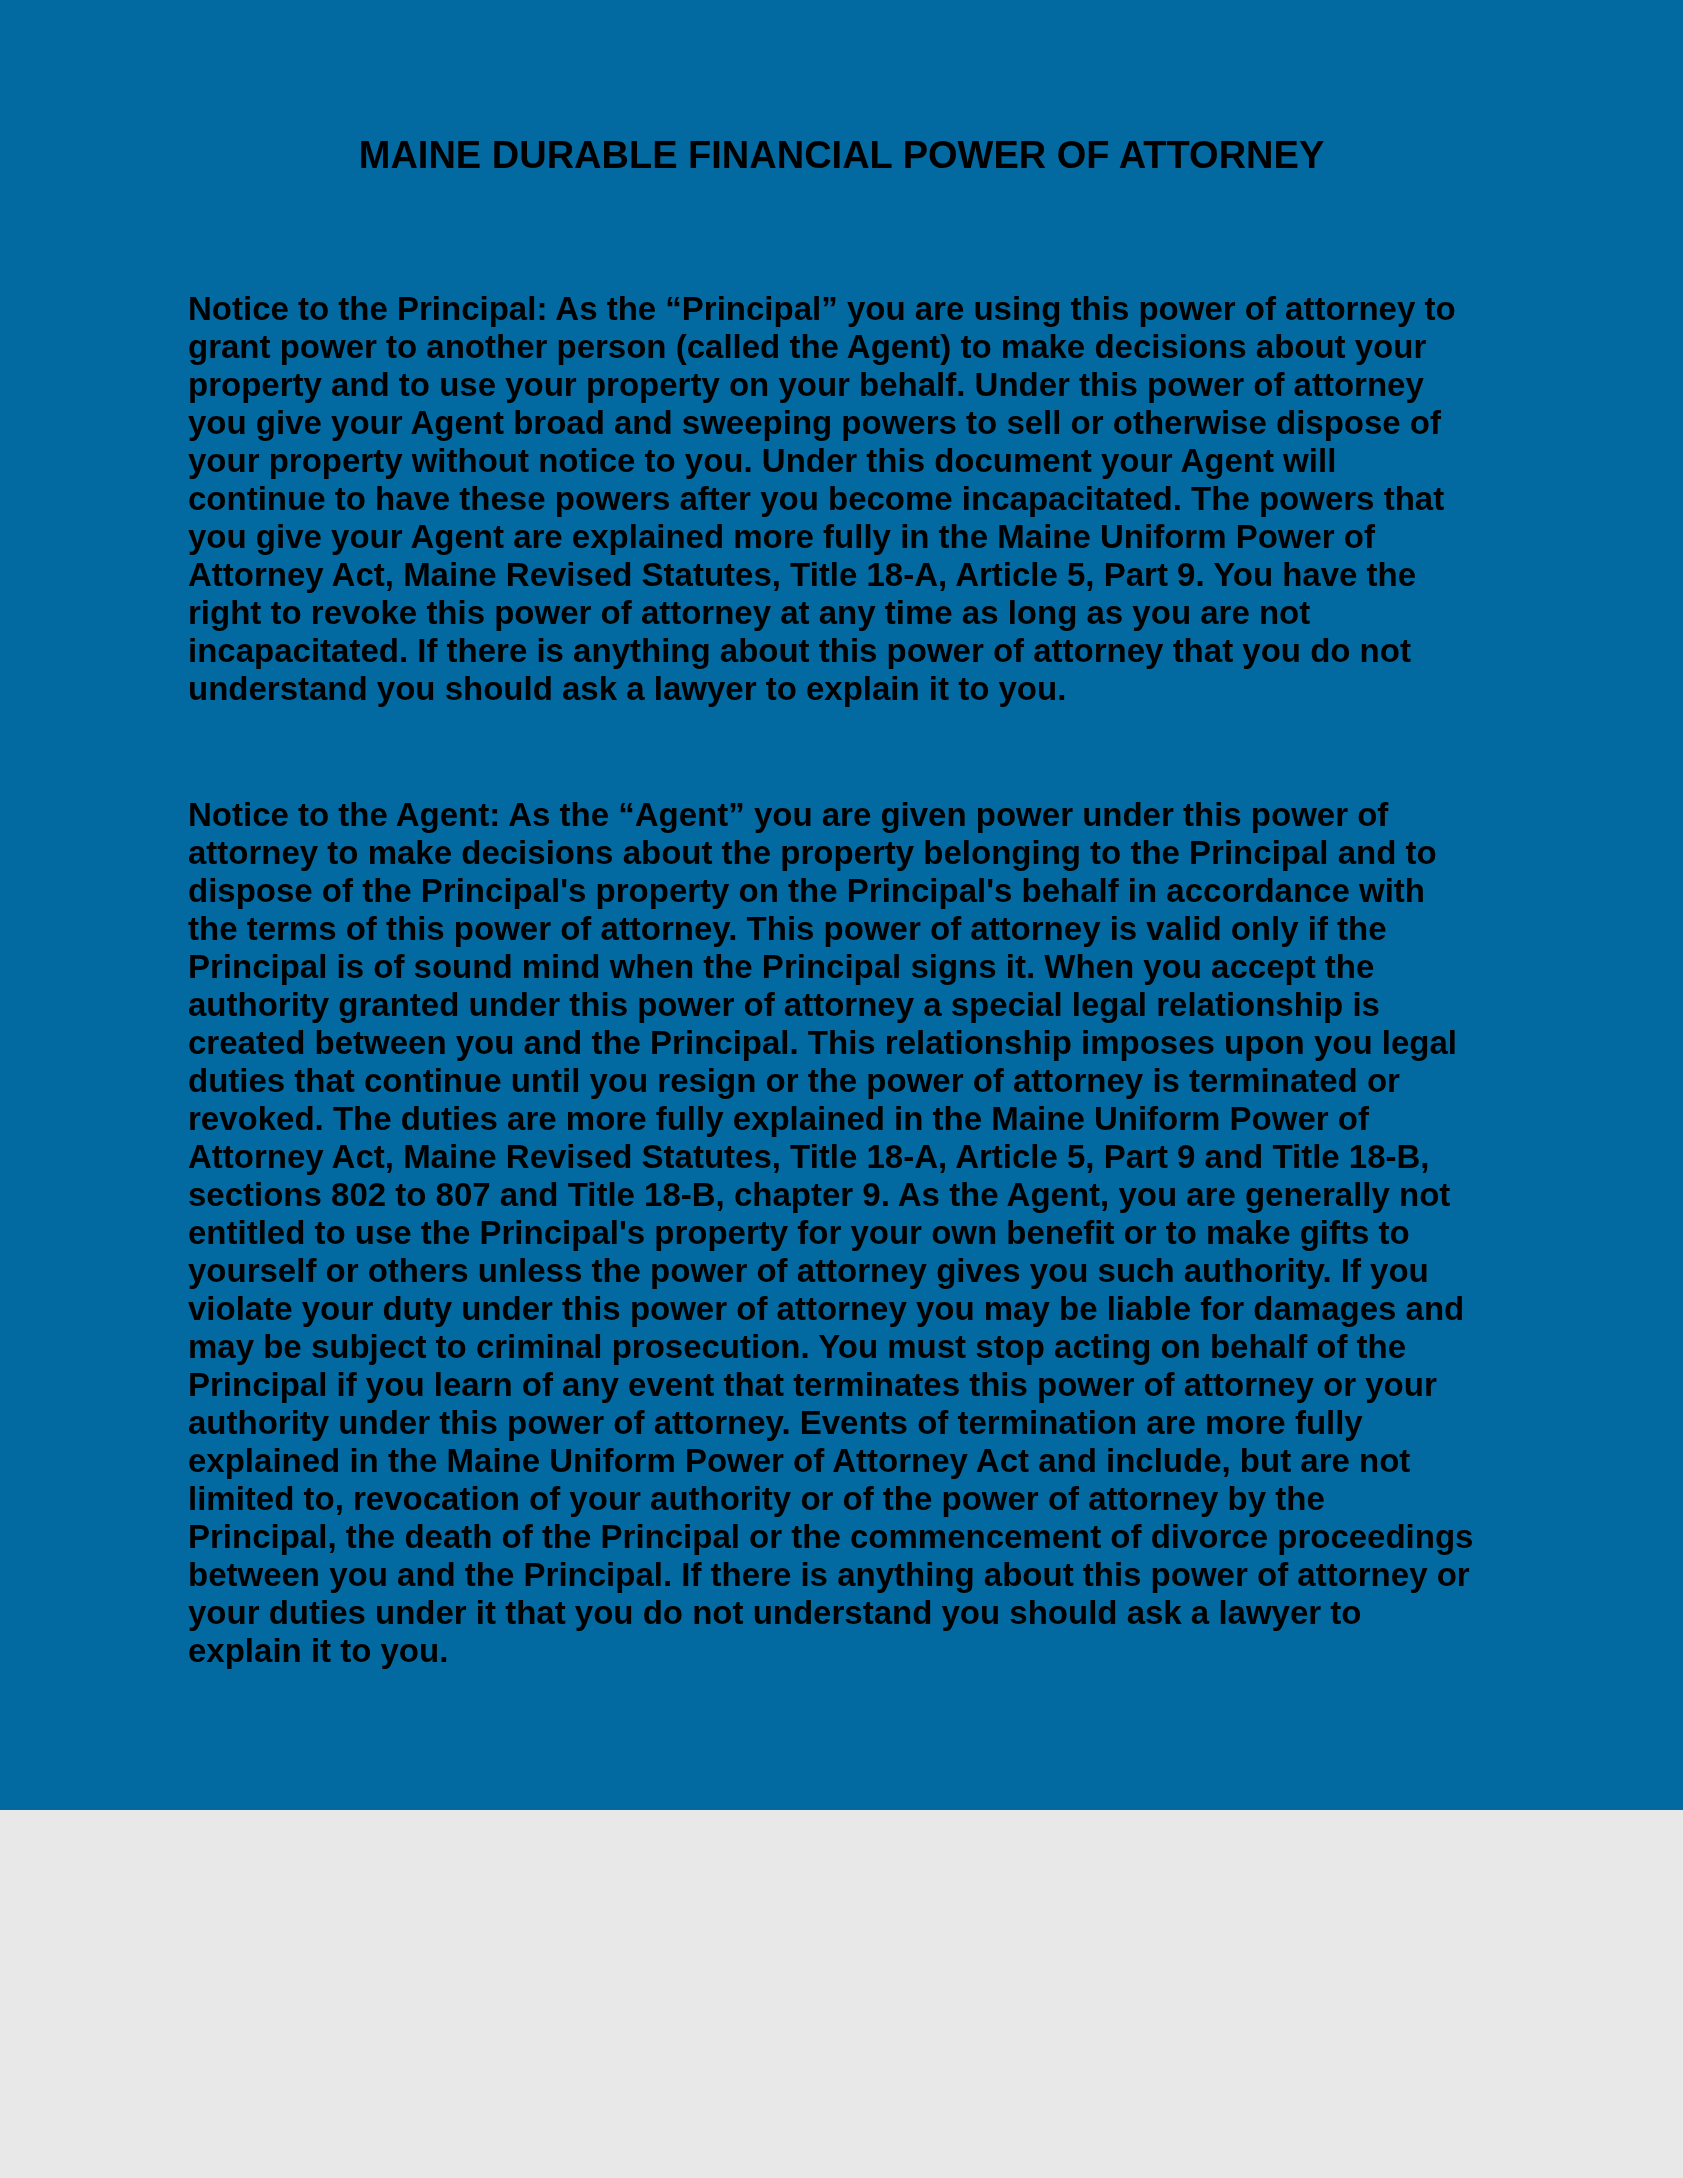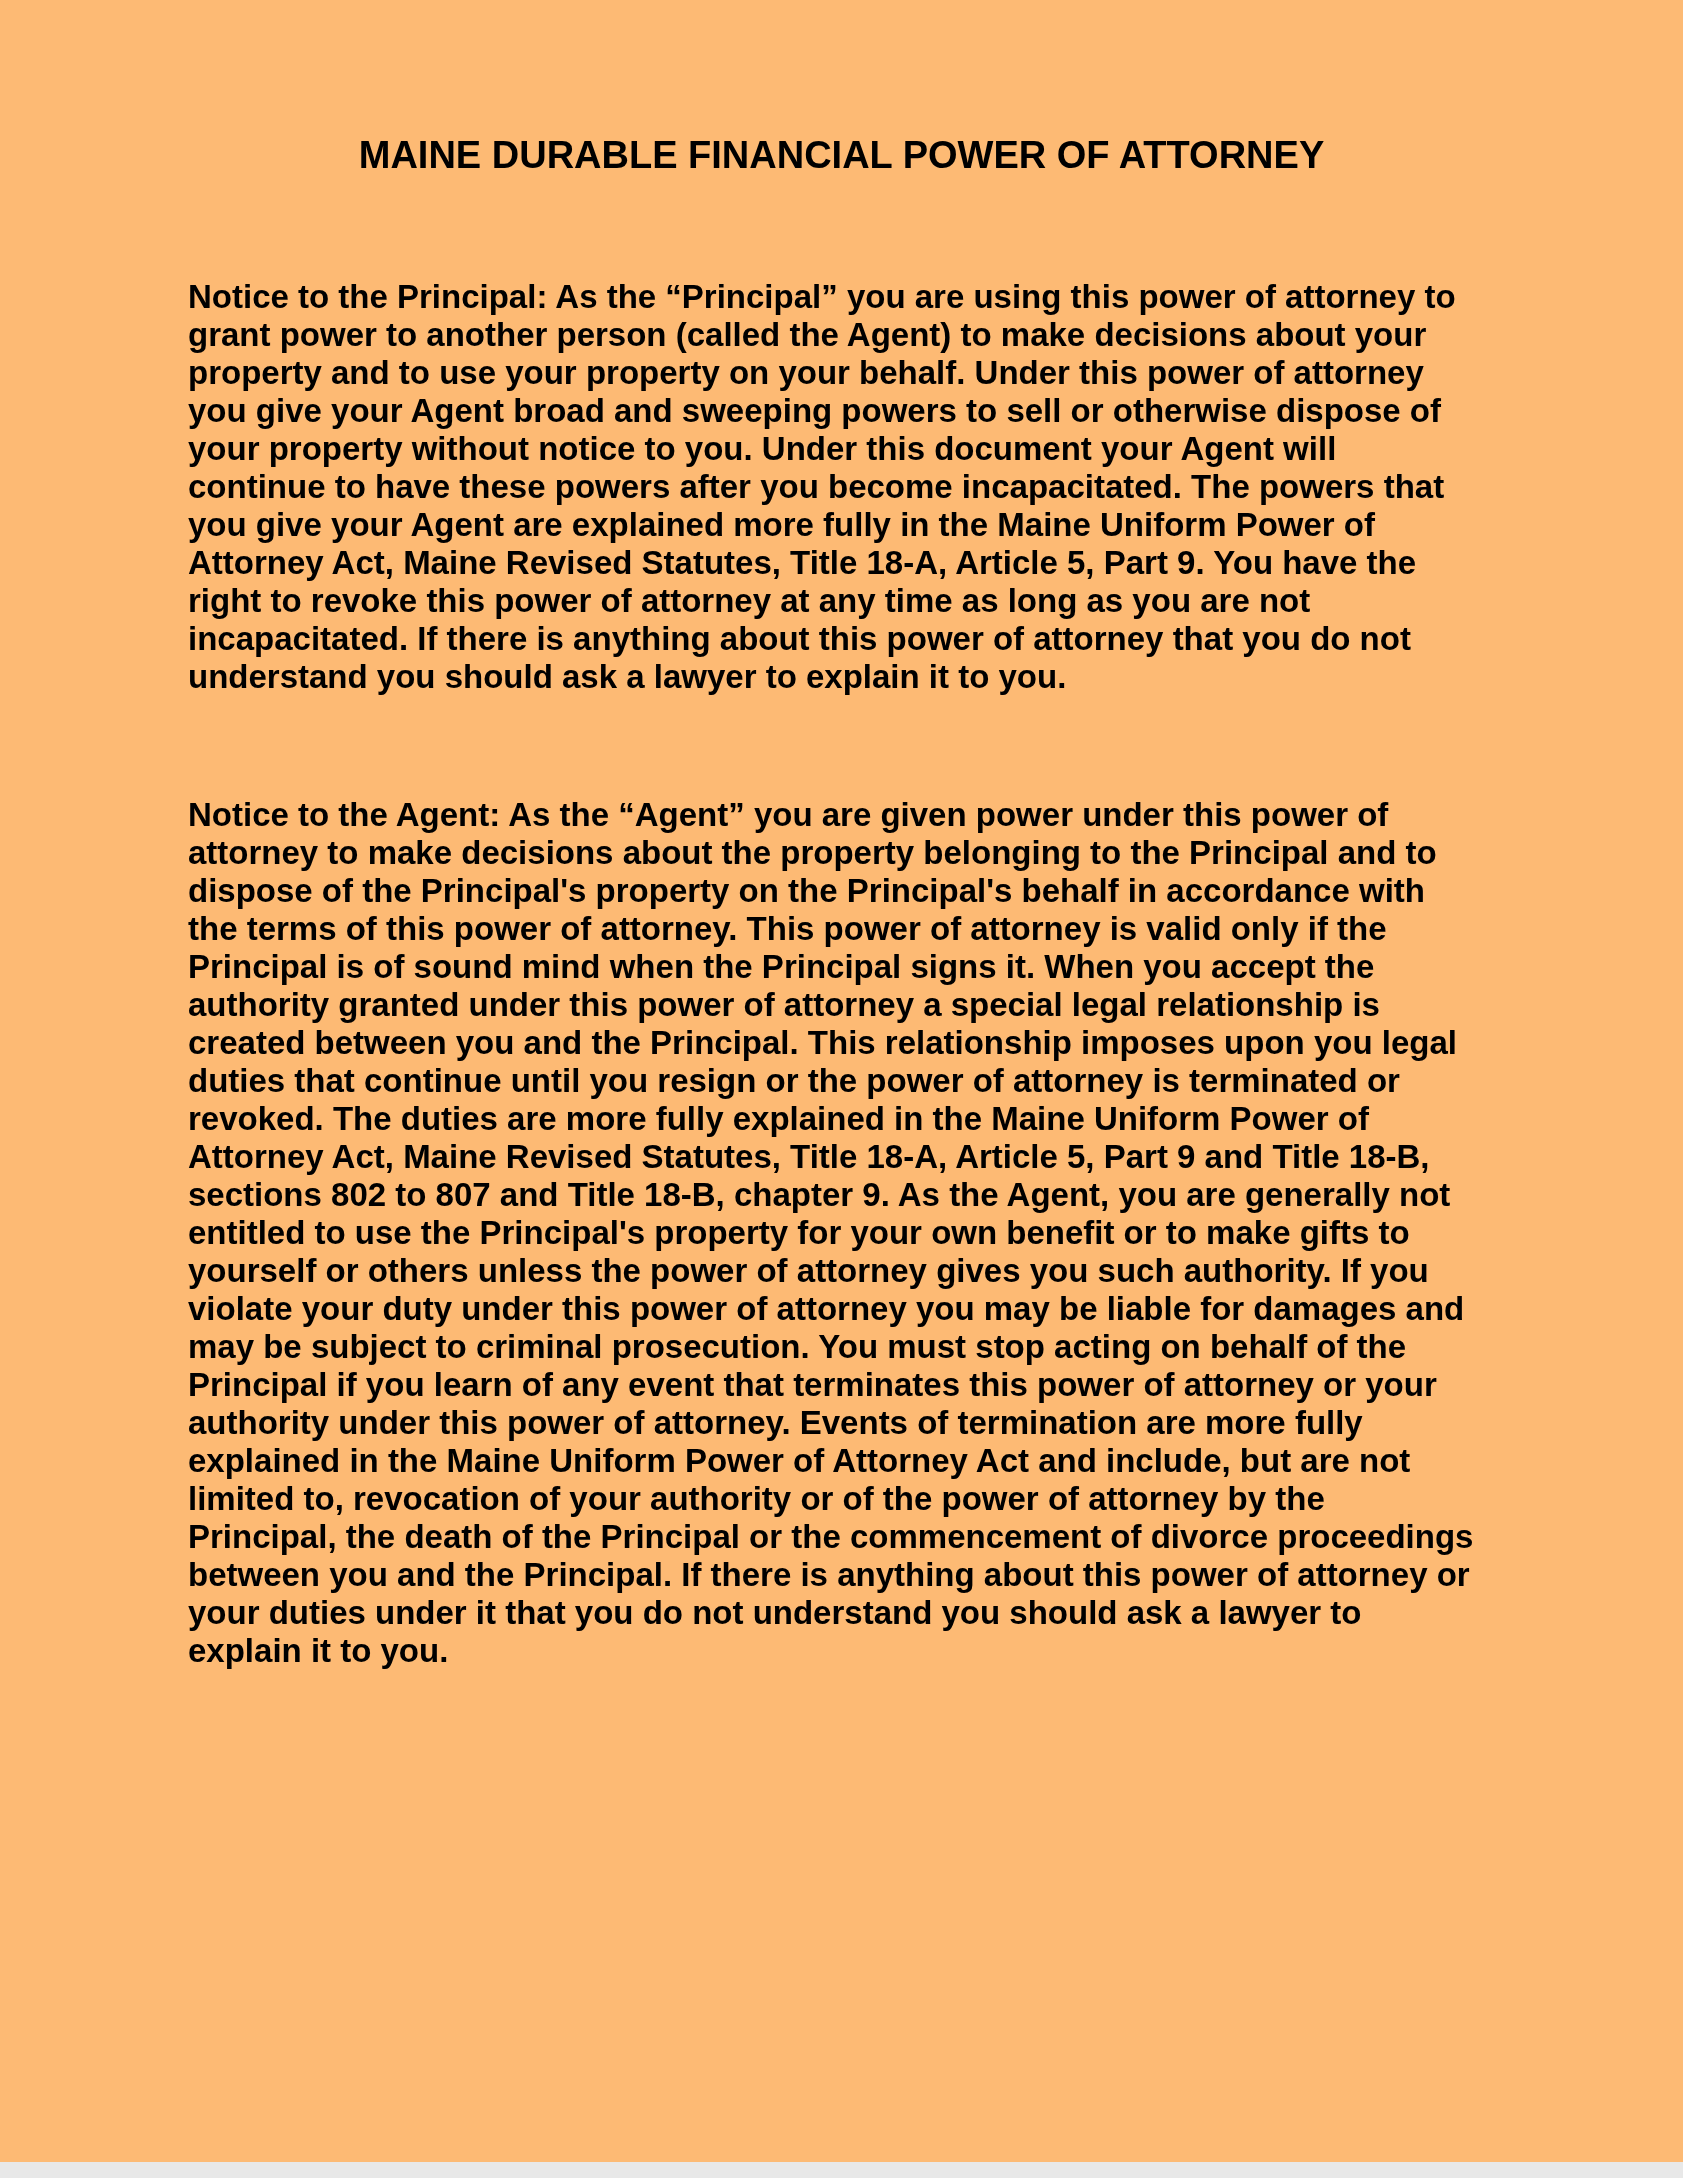--- a/index.html
+++ b/index.html
@@ -4,22 +4,22 @@
 <style>
   * { margin: 0; padding: 0; box-sizing: border-box; }
 
   html, body {
     background: #e8e8e8;
   }
 
   .page {
     position: relative;
     width: 1683px;
-    height: 2162px;
-    background: #fdba74;
+    height: 1810px;
+    background: #0369a1;
     margin: 0 auto;
     overflow: hidden;
     font-family: "Liberation Sans", "DejaVu Sans", sans-serif;
     color: #000000;
   }
 
   .doc-title {
     position: absolute;
     top: 133px;
     left: 0;
@@ -37,21 +37,21 @@
     position: absolute;
     left: 188px;
     width: 1317px;
     font-weight: 700;
     font-size: 33px;
     line-height: 38px;
     color: #000000;
     white-space: pre;   
   }
 
-  .para-principal { top: 278px; }
+  .para-principal { top: 290px; }
   .para-agent     { top: 779px; margin-top: 17px; }
 </style>
 </head>
 <body>
 
 <div class="page">
 
   <div class="doc-title">MAINE DURABLE FINANCIAL POWER OF ATTORNEY</div>
 
   <div class="doc-paragraph para-principal">Notice to the Principal: As the “Principal” you are using this power of attorney to

